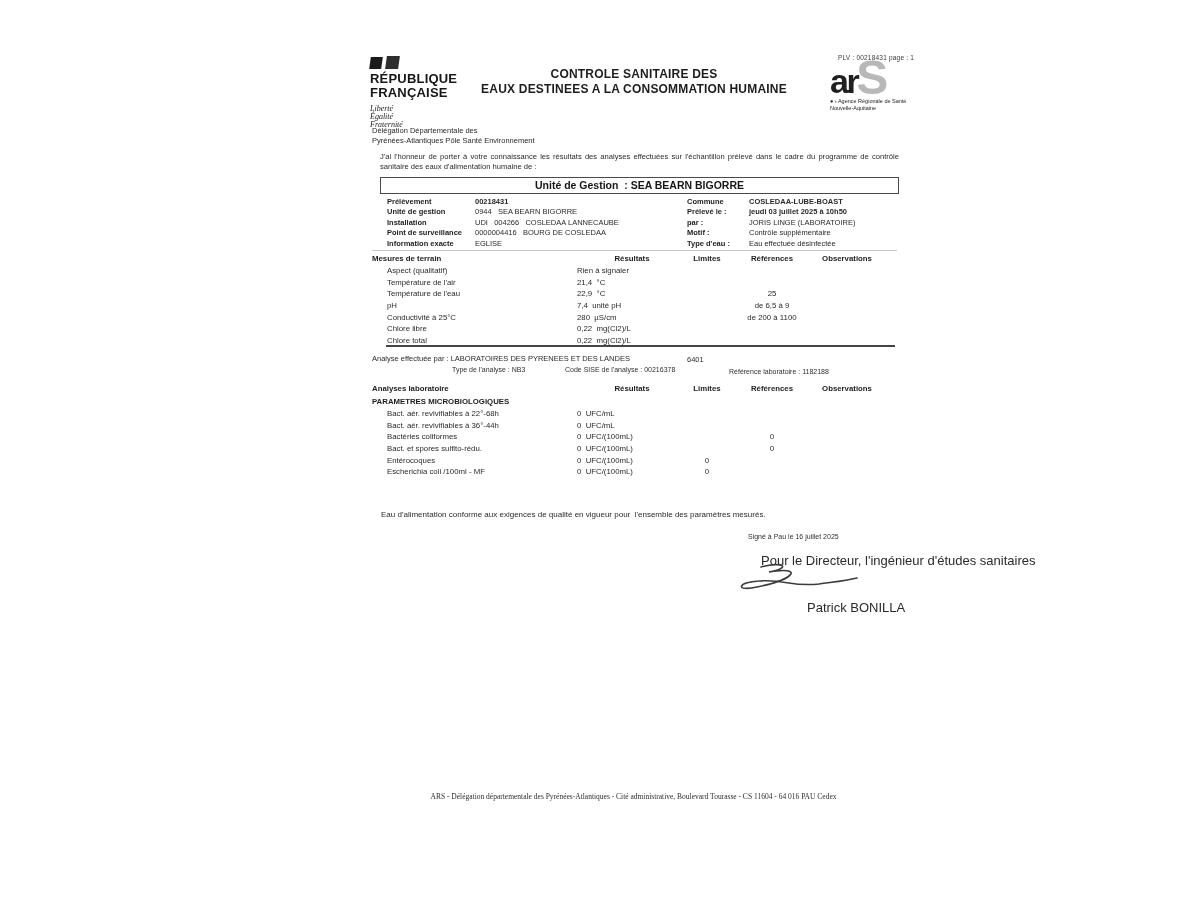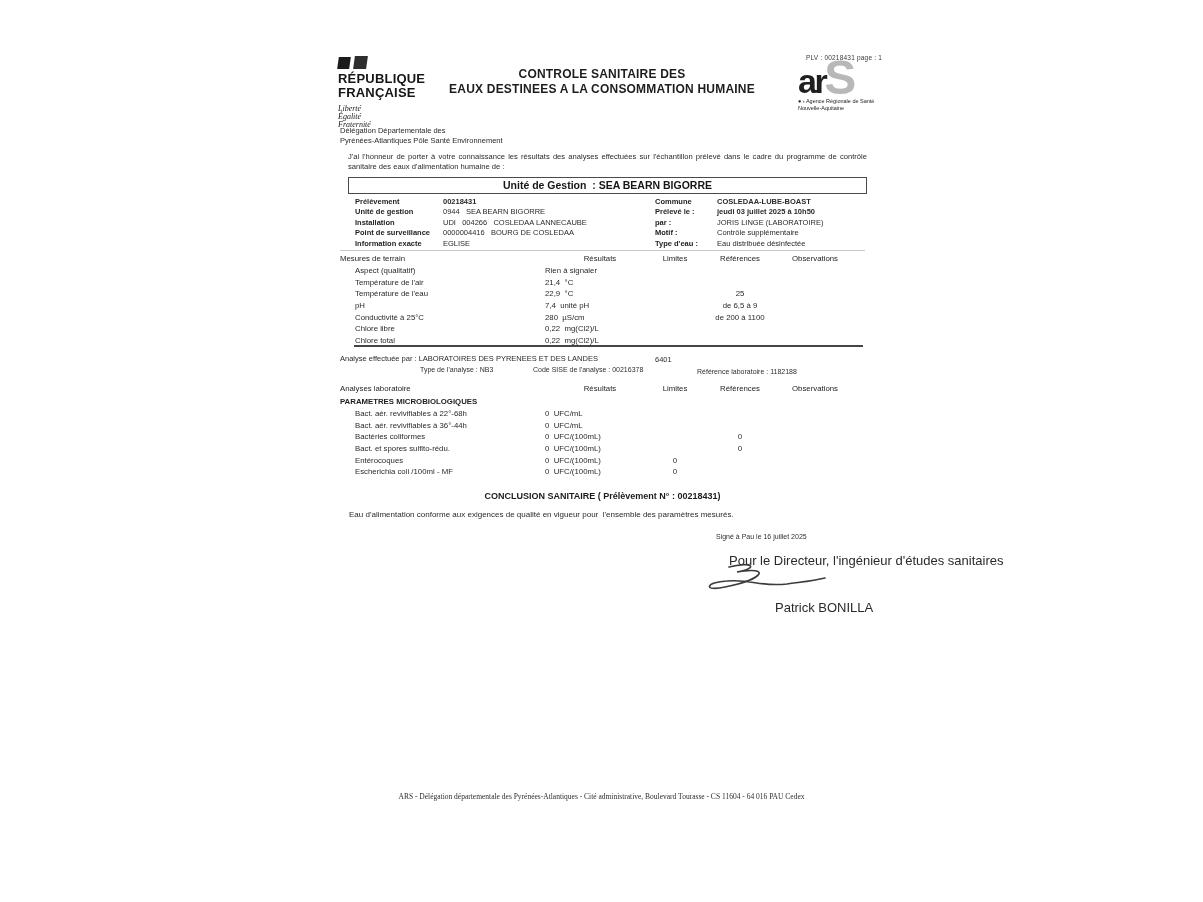--- a/index.html
+++ b/index.html
@@ -1,17 +1,17 @@
 <!DOCTYPE html>
 <html><head>
 <meta charset="utf-8">
 <style>
   html,body{margin:0;padding:0;background:#ffffff;}
   #canvas{position:relative;width:1071px;height:902px;background:#ffffff;overflow:hidden;
-          font-family:"Liberation Sans",sans-serif;color:#262626;}
+          font-family:"Liberation Sans",sans-serif;color:#262626;margin-left:32px;}
   .abs{position:absolute;}
   .pre{white-space:pre;}
   .b{font-weight:bold;}
   
   .plv{font-size:6.5px;color:#3a3a3a;letter-spacing:.2px;}
   .flag{width:30px;height:14px;position:relative;}
   .flag .f1{position:absolute;left:0;top:1px;width:12px;height:12px;background:#1b1b1b;transform:skewX(-8deg);}
   .flag .f2{position:absolute;left:16px;top:0;width:13px;height:13px;background:#2e2e2e;transform:skewX(-8deg);}
   .rf{font-size:13px;font-weight:bold;letter-spacing:.2px;color:#161616;line-height:14px;}
   .motto{font-family:"Liberation Serif",serif;font-style:italic;font-size:8px;line-height:7.8px;color:#222;}
@@ -25,21 +25,21 @@
   .unitbox div{text-align:center;font-size:10.5px;font-weight:bold;line-height:15px;color:#161616;}
   
   .inforow{display:flex;height:10.5px;align-items:flex-end;font-size:7.5px;}
   .inforow .lab{font-weight:bold;color:#222;}
   .il .lab{width:88px;}
   .ir .lab{width:62px;}
   .inforow .val{color:#2a2a2a;}
   
   .gtable{width:530px;font-size:7.8px;color:#2a2a2a;}
   .trow{display:grid;grid-template-columns:205px 110px 40px 90px 60px;height:11.6px;align-items:center;}
-  .thead{height:14px;font-weight:normal;color:#1d1d1d;}
+  .thead{height:14px;font-weight:bold;color:#1d1d1d;}
   .thead .c-param{padding-left:0;}
   .c-param{padding-left:15px;}
   .c-limit,.c-ref,.c-obs{text-align:center;}
   .thead .c-result{text-align:center;}
   .grouprow{height:13px;font-weight:bold;font-size:7.8px;display:flex;align-items:center;color:#1d1d1d;}
   .hline-light{height:1px;background:#c9c9c9;}
   .hline-dark{height:2px;background:#454545;}
   .anline{font-size:7.5px;color:#2a2a2a;}
   .ansub{font-size:7px;color:#2f2f2f;}
   .concl-title{width:525px;text-align:center;font-size:9px;font-weight:bold;color:#1b1b1b;}
@@ -129,21 +129,21 @@
     <div class="inforow">
       <span class="lab">par :</span>
       <span class="val pre">JORIS LINGE (LABORATOIRE)</span>
     </div>
     <div class="inforow">
       <span class="lab">Motif :</span>
       <span class="val pre">Contrôle supplémentaire</span>
     </div>
     <div class="inforow">
       <span class="lab">Type d'eau :</span>
-      <span class="val pre">Eau distribuée désinfectée</span>
+      <span class="val pre">Eau effectuée désinfectée</span>
     </div>
   </div>
 
   <div class="abs hline-light" style="left:340px;top:250px;width:525px;"></div>
 
   <div class="abs gtable" style="left:340px;top:251px;">
     <div class="trow thead">
       <div class="c-param">Mesures de terrain</div>
       <div class="c-result">Résultats</div>
       <div class="c-limit">Limites</div>
@@ -255,21 +255,20 @@
     </div>
     <div class="trow">
       <div class="c-param">Escherichia coli /100ml - MF</div>
       <div class="c-result pre">0  UFC/(100mL)</div>
       <div class="c-limit">0</div>
       <div class="c-ref"></div>
       <div class="c-obs"></div>
     </div>
   </div>
 
-  <div class="abs concl-title" style="left:340px;top:491px;">CONCLUSION SANITAIRE ( Prélèvement N° : 00218431)</div>
   <div class="abs concl-body pre" style="left:349px;top:510px;">Eau d'alimentation conforme aux exigences de qualité en vigueur pour  l'ensemble des paramètres mesurés.</div>
   <div class="abs small7" style="left:716px;top:533px;">Signé à Pau le 16 juillet 2025</div>
   <div class="abs small75" style="left:681px;top:553px;">Pour le Directeur, l'ingénieur d'études sanitaires</div>
 
   <div class="abs" style="left:695px;top:560px;">
     <svg width="135" height="44" viewBox="0 0 135 44">
       <path d="M34 7 C58 1 64 8 42 12 C76 6 70 19 30 27 C8 32 10 22 32 21 C58 19 64 27 92 24 C106 22 118 21 130 18" fill="none" stroke="#3c3c3c" stroke-width="1.6" stroke-linecap="round"></path>
     </svg>
   </div>
   <div class="abs small75" style="left:727px;top:600px;">Patrick BONILLA</div>

